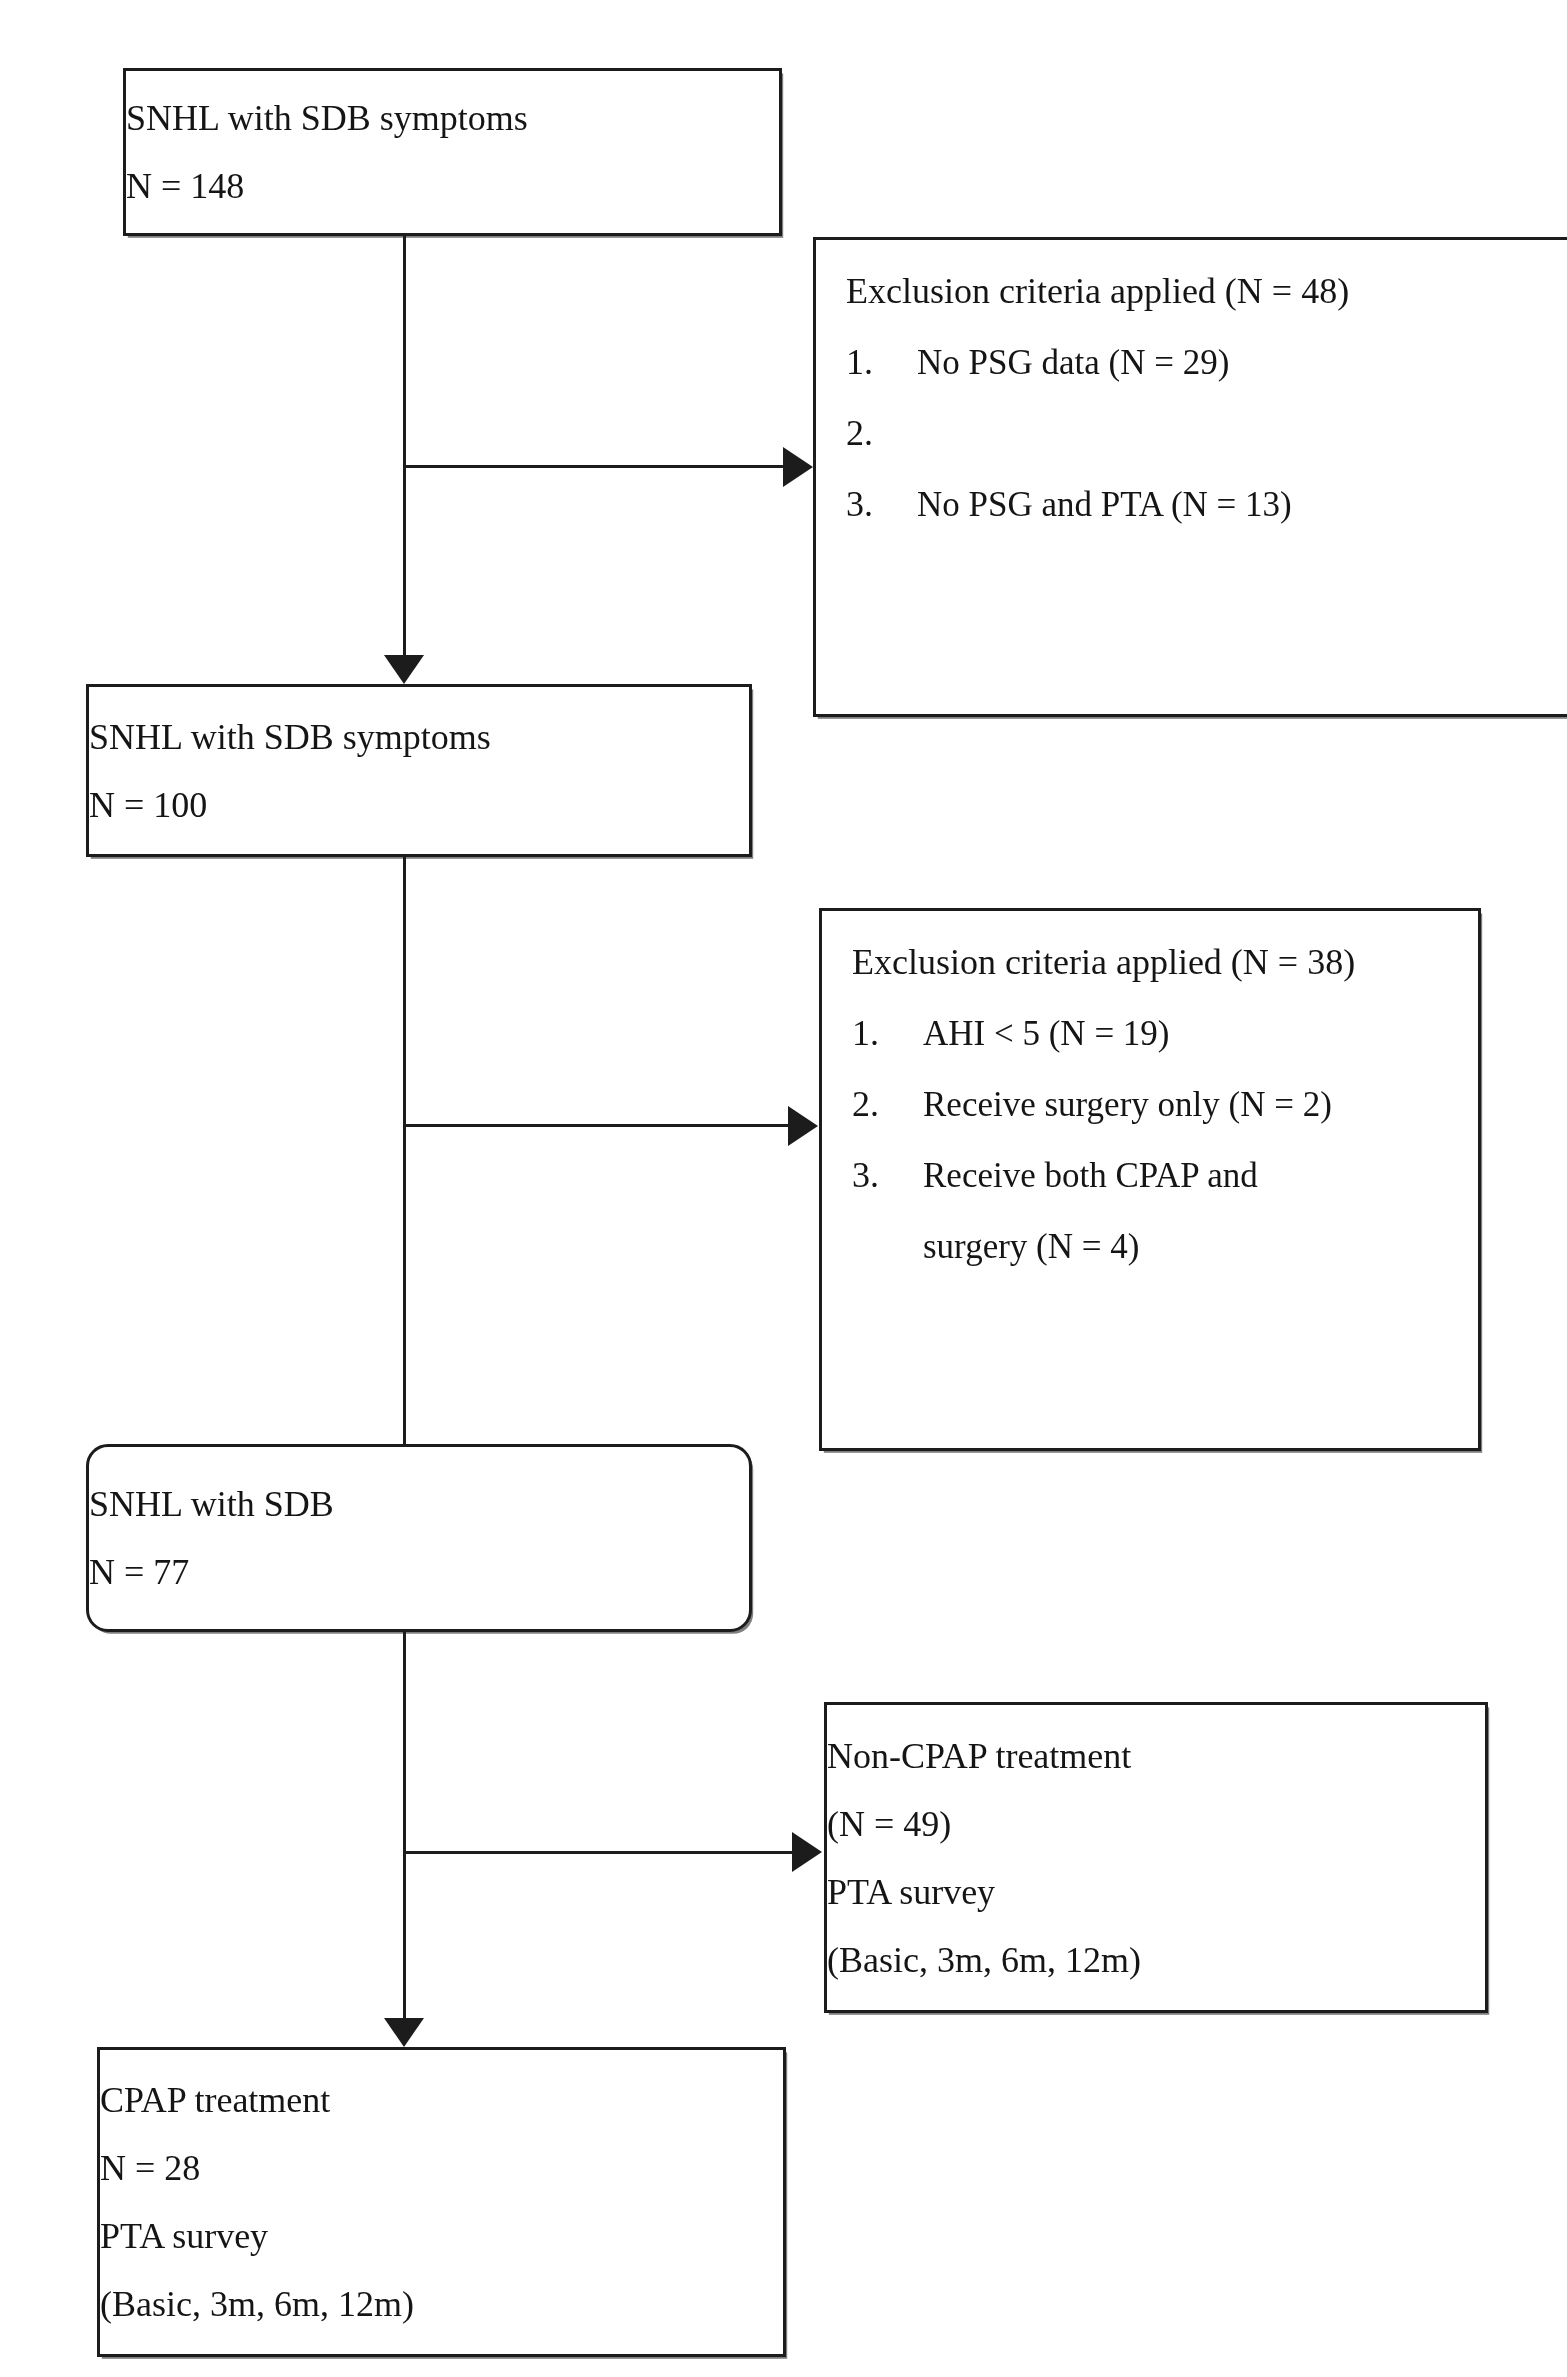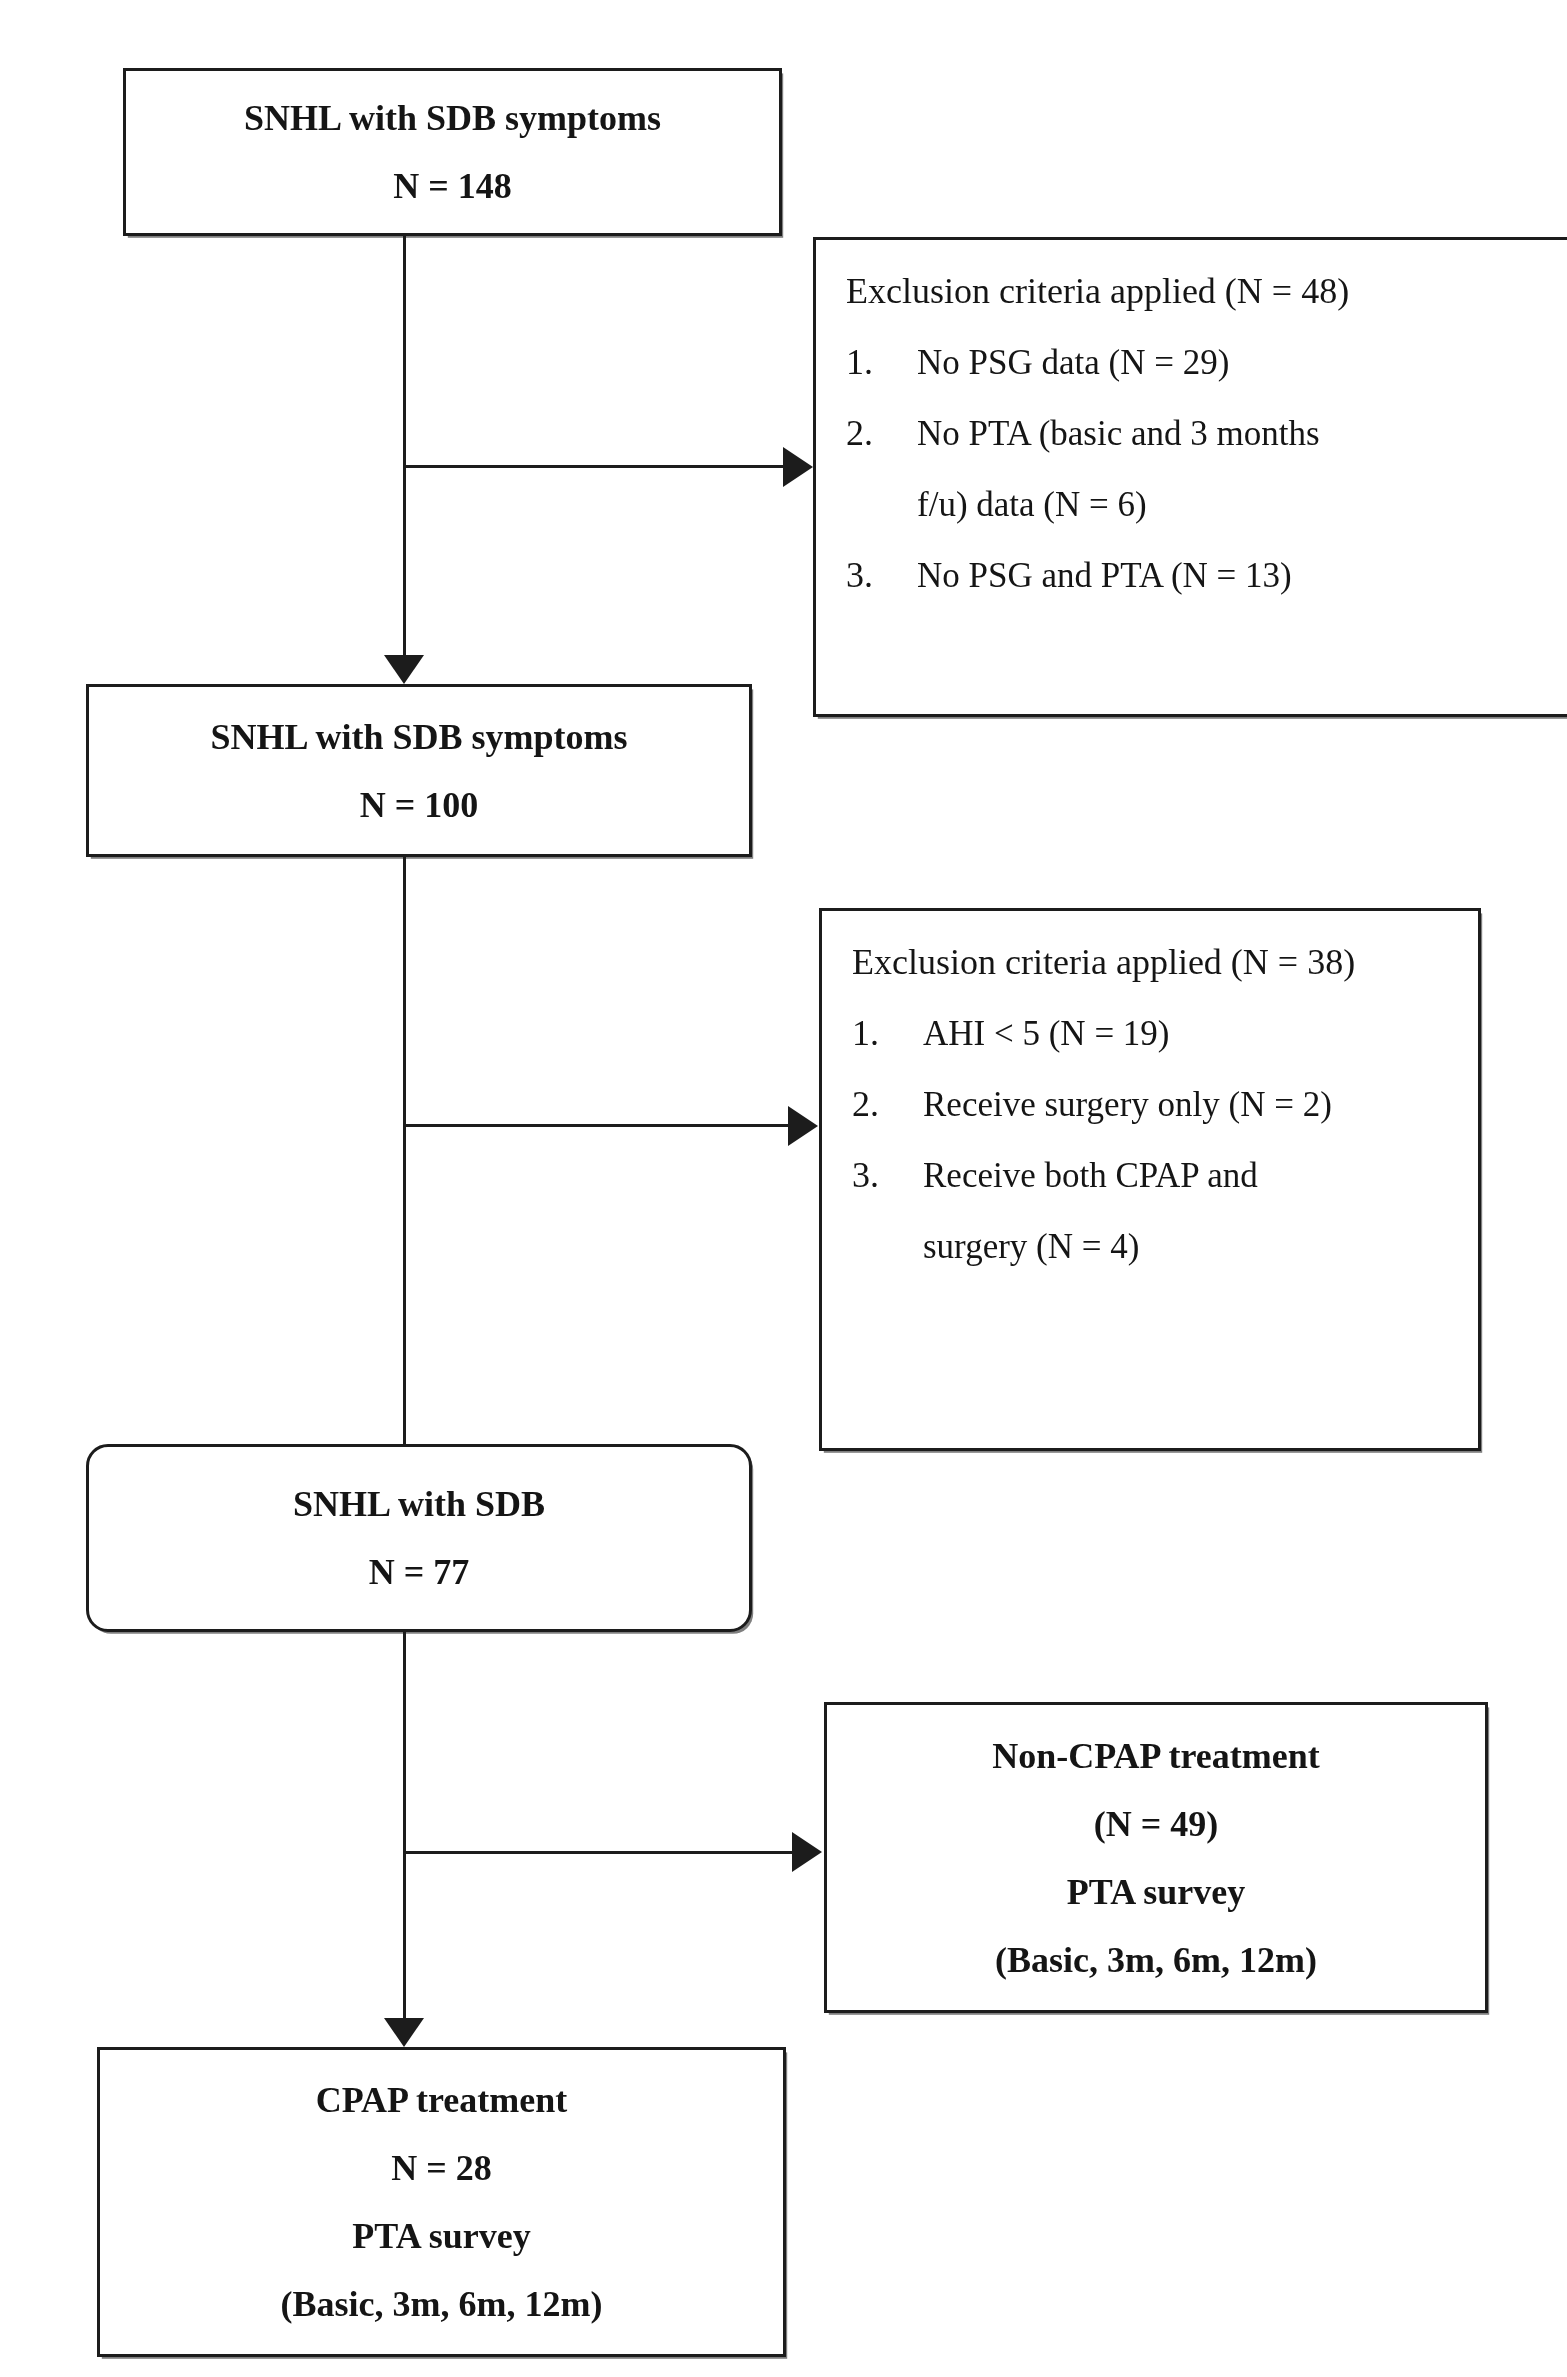--- a/index.html
+++ b/index.html
@@ -20,22 +20,21 @@
     position: absolute;
     box-sizing: border-box;
     border: 3px solid #1c1c1c;
     background: #ffffff;
     box-shadow: 3px 3.6px 0 -1.8px rgba(0,0,0,0.5);
   }
   .center-box {
     display: flex;
     flex-direction: column;
     justify-content: center;
-    text-align: center;
-    font-weight: bold;
+    text-align: left;
   }
   .center-box .bline {
     font-size: 36px;
     line-height: 68px;
     white-space: nowrap;
   }
   .excl-box {
     padding: 15.7px 17px 0 30px;
   }
   .excl-title {
@@ -116,22 +115,20 @@
   <div class="arrow-down" id="ahead1"></div>
 
   <div class="box excl-box" id="box-excl1">
     <div class="excl-title">Exclusion criteria applied (N = 48)</div>
     <div class="excl-item">
       <span class="excl-num">1.</span>
       <span class="excl-text">No PSG data (N = 29)</span>
     </div>
     <div class="excl-item">
       <span class="excl-num">2.</span>
-      <span class="excl-text">No PTA (basic and 3 months
-f/u) data (N = 6)</span>
     </div>
     <div class="excl-item">
       <span class="excl-num">3.</span>
       <span class="excl-text">No PSG and PTA (N = 13)</span>
     </div>
   </div>
 
   <div class="box center-box" id="box-mid">
     <div class="bline">SNHL with SDB symptoms</div>
     <div class="bline">N = 100</div>

